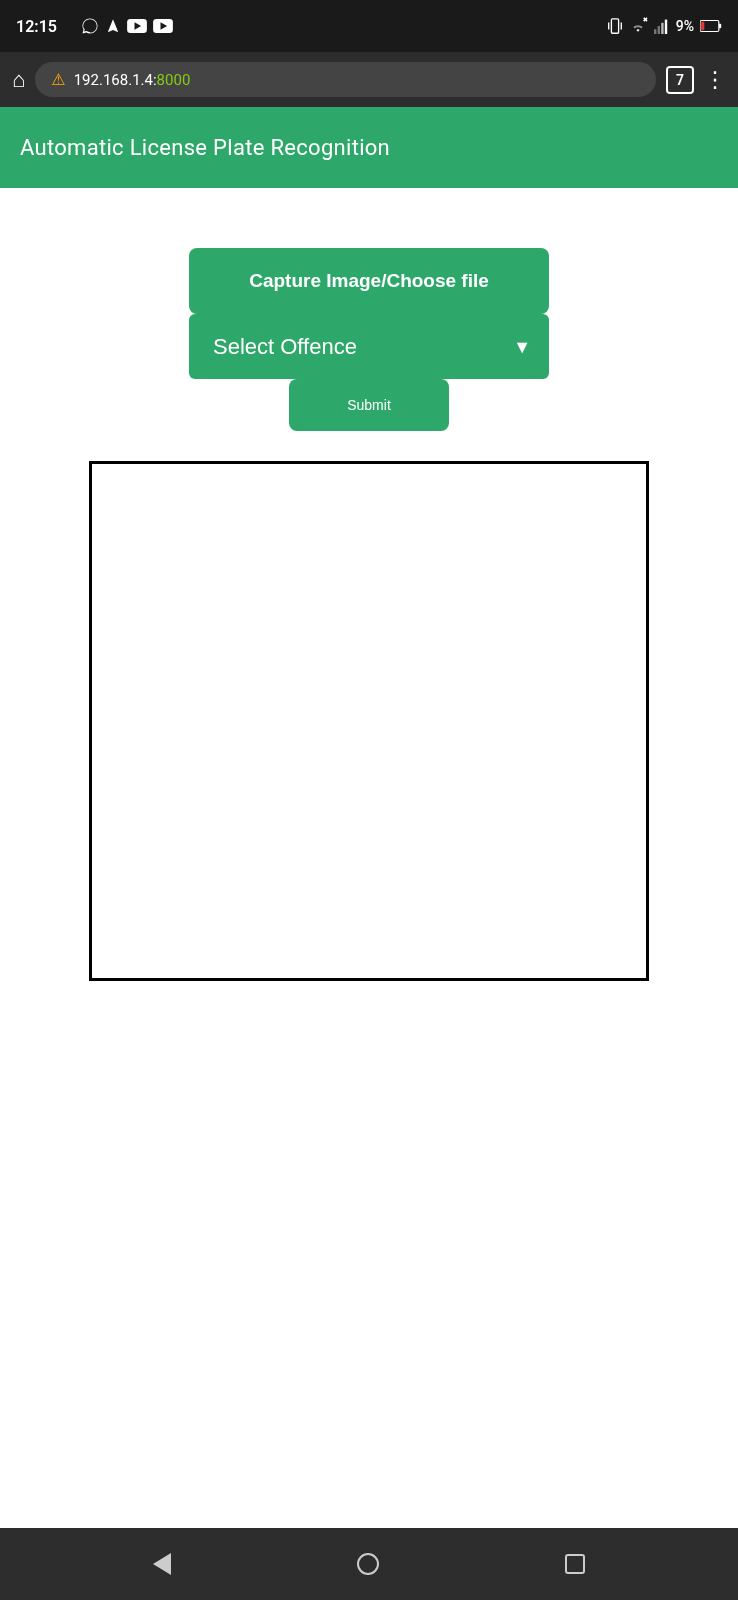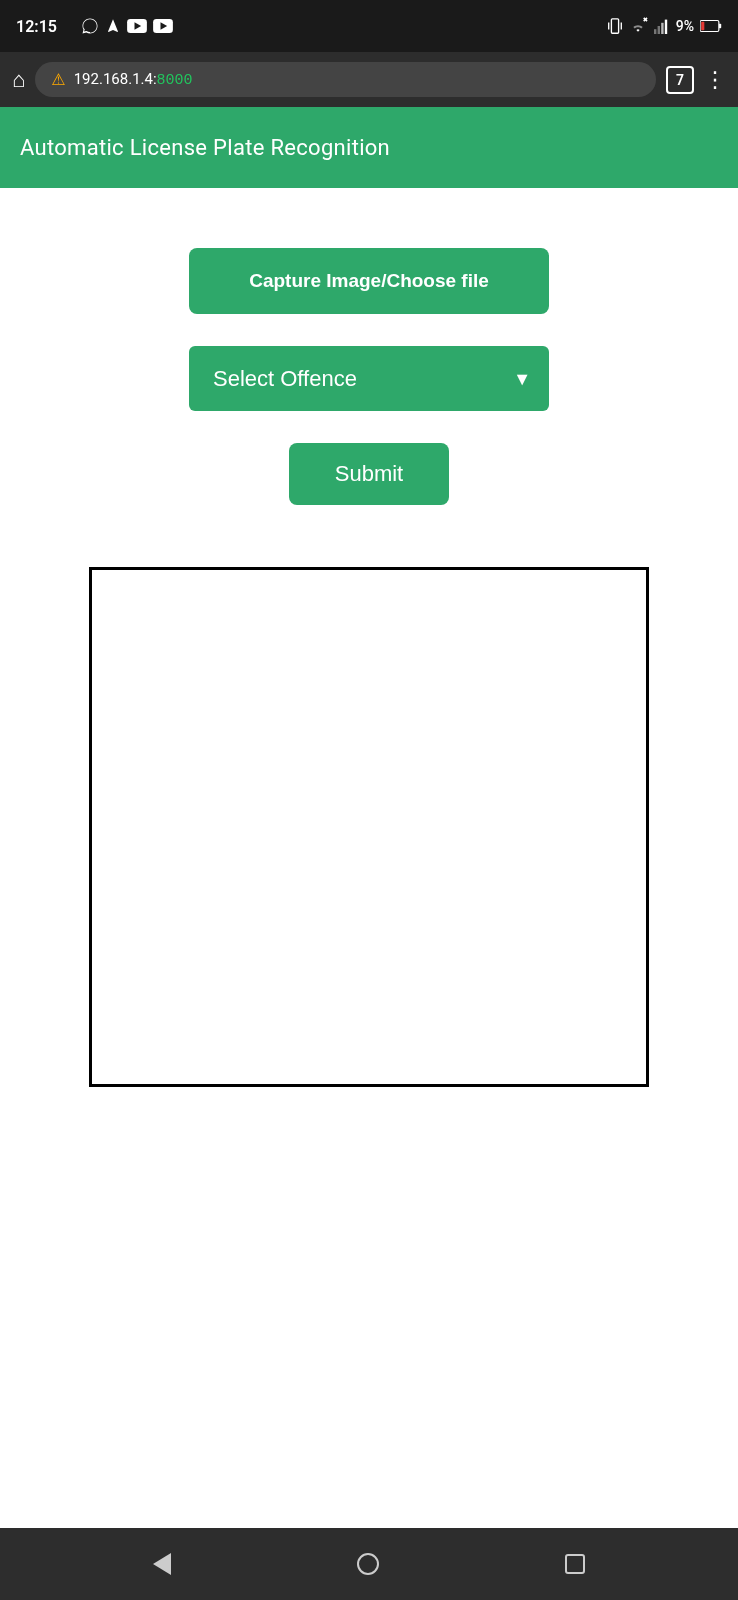--- a/index.html
+++ b/index.html
@@ -85,22 +85,21 @@
     .warning-icon {
       color: #ffaa00;
       font-size: 16px;
     }
 
     .address-text {
       font-size: 15px;
     }
 
     .address-port {
-      color: #22c55e;
-      font-family: Liberation Mono, monospace;
+      color: #84cc16;
     }
 
     .tab-badge {
       border: 2px solid #ffffff;
       border-radius: 4px;
       color: #ffffff;
       width: 28px;
       height: 28px;
       display: flex;
       align-items: center;
@@ -129,21 +128,20 @@
     }
 
     
     .main-content {
       flex: 1;
       background: #ffffff;
       display: flex;
       flex-direction: column;
       align-items: center;
       padding: 60px 20px 40px;
-      gap: 32px;
     }
 
     .capture-button {
       background: #2ea86a;
       color: #ffffff;
       border: none;
       border-radius: 8px;
       padding: 22px 48px;
       font-size: 19px;
       font-weight: 700;
@@ -185,21 +183,21 @@
       font-size: 18px;
       pointer-events: none;
     }
 
     .submit-button {
       background: #2ea86a;
       color: #ffffff;
       border: none;
       border-radius: 8px;
       padding: 18px 44px;
-      font-size: 22px;
+      font-size: 14px;
       font-weight: 400;
       cursor: pointer;
       min-width: 160px;
     }
 
     
     .image-display-area {
       width: 560px;
       min-height: 520px;
       border: 3px solid #000000;

